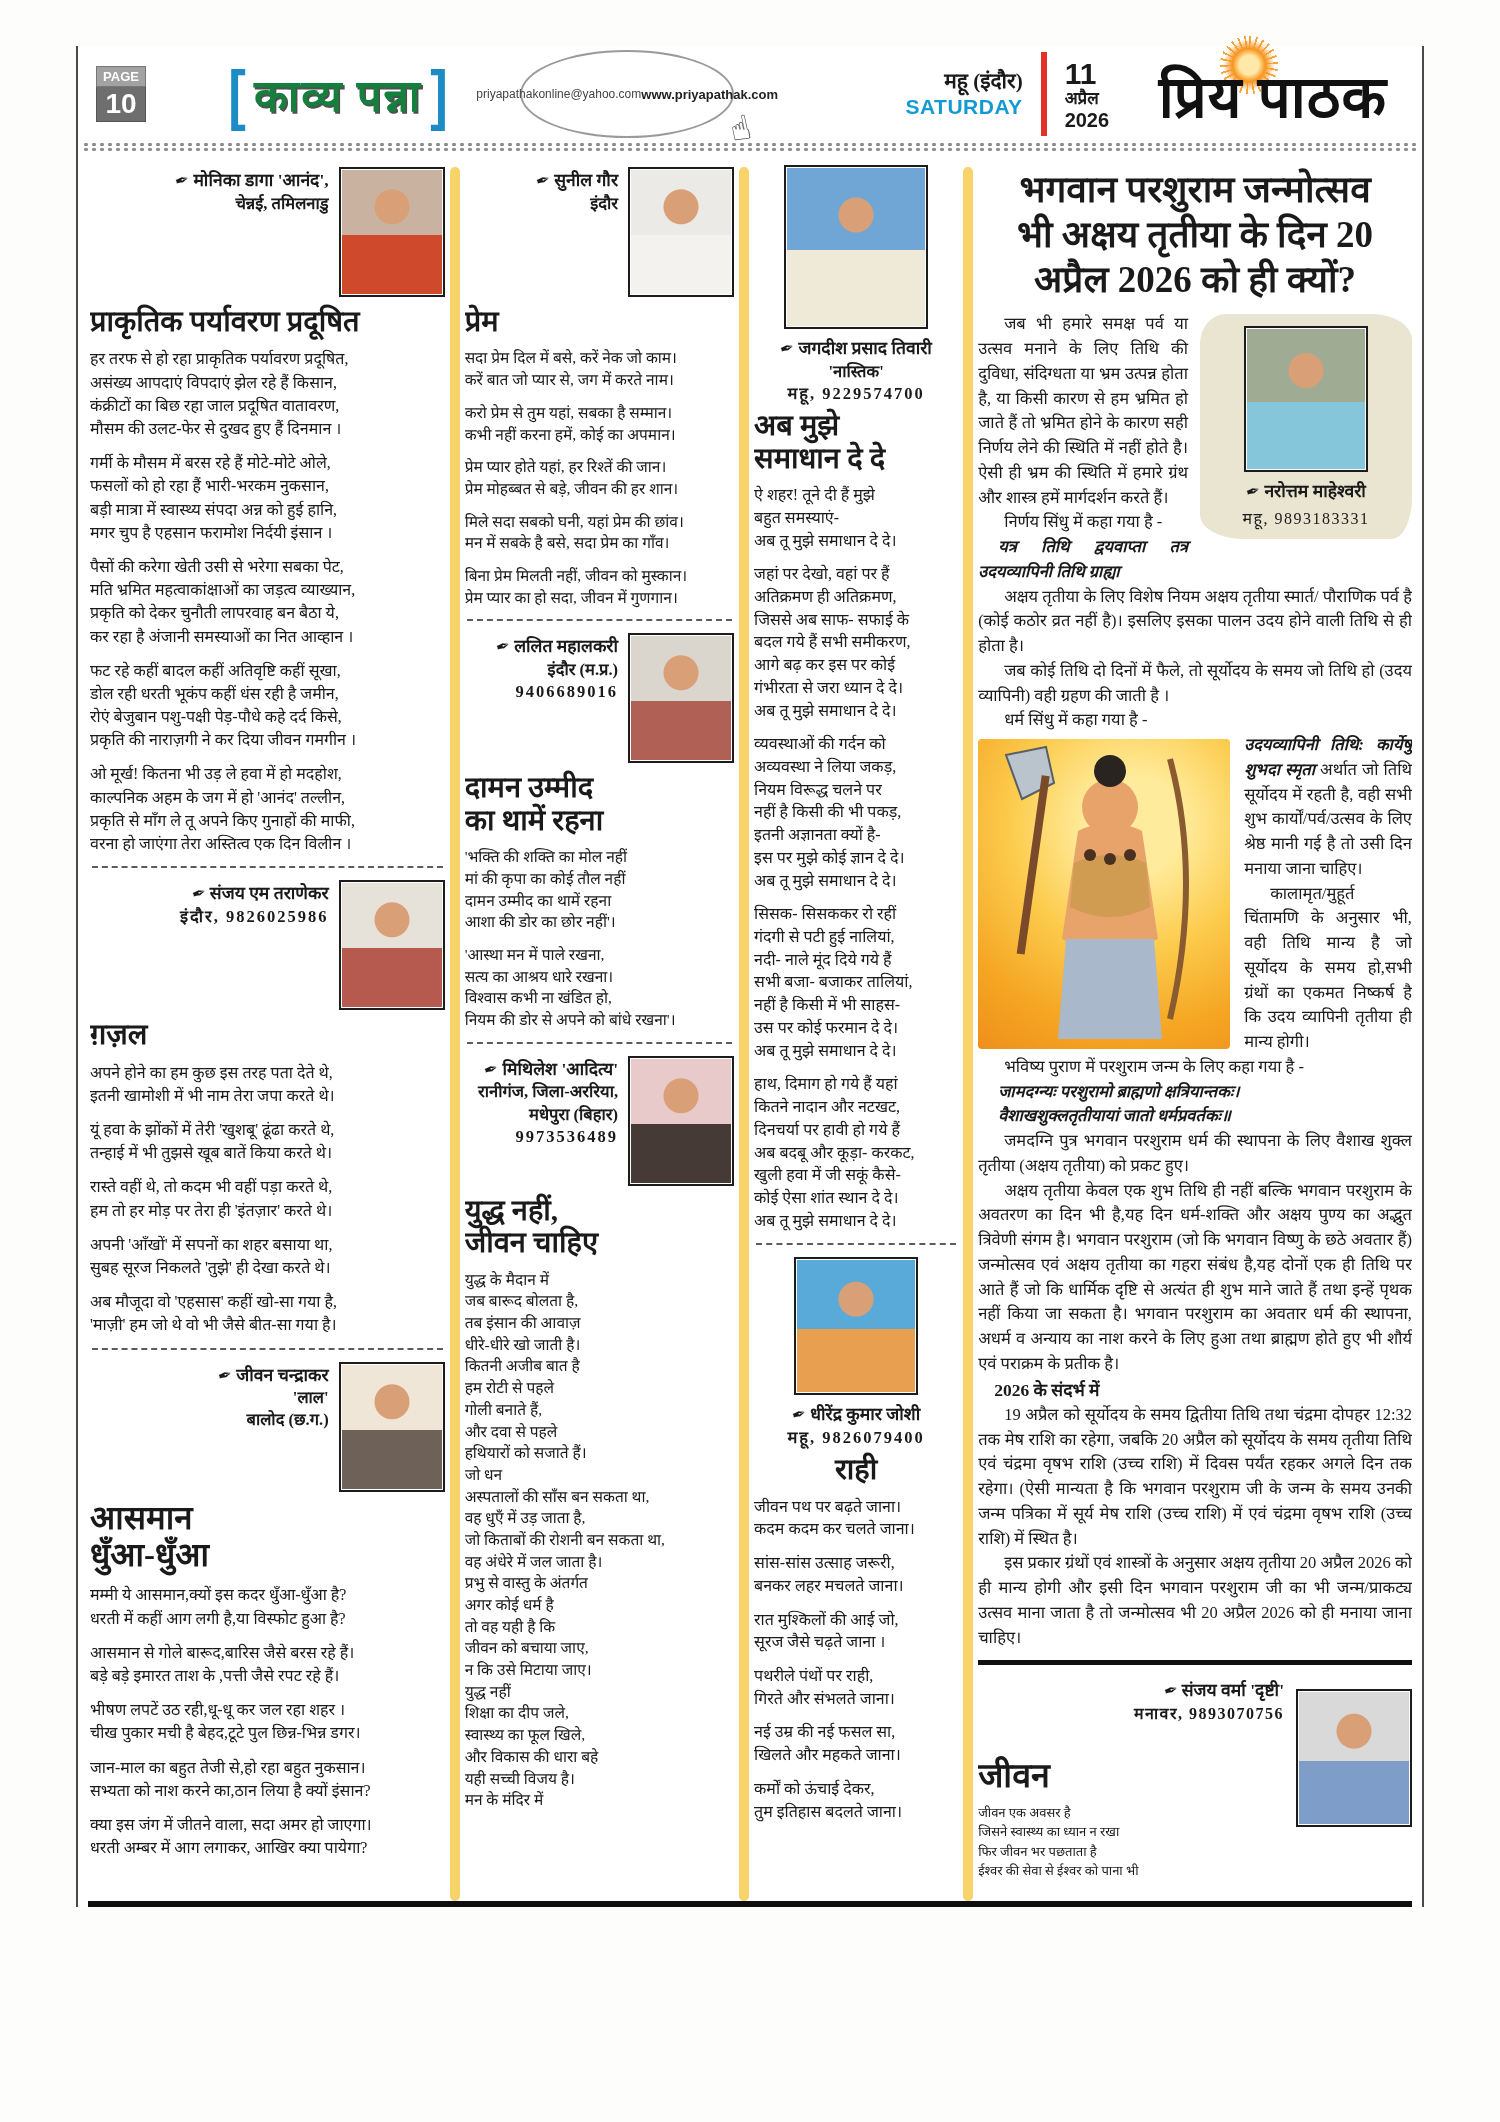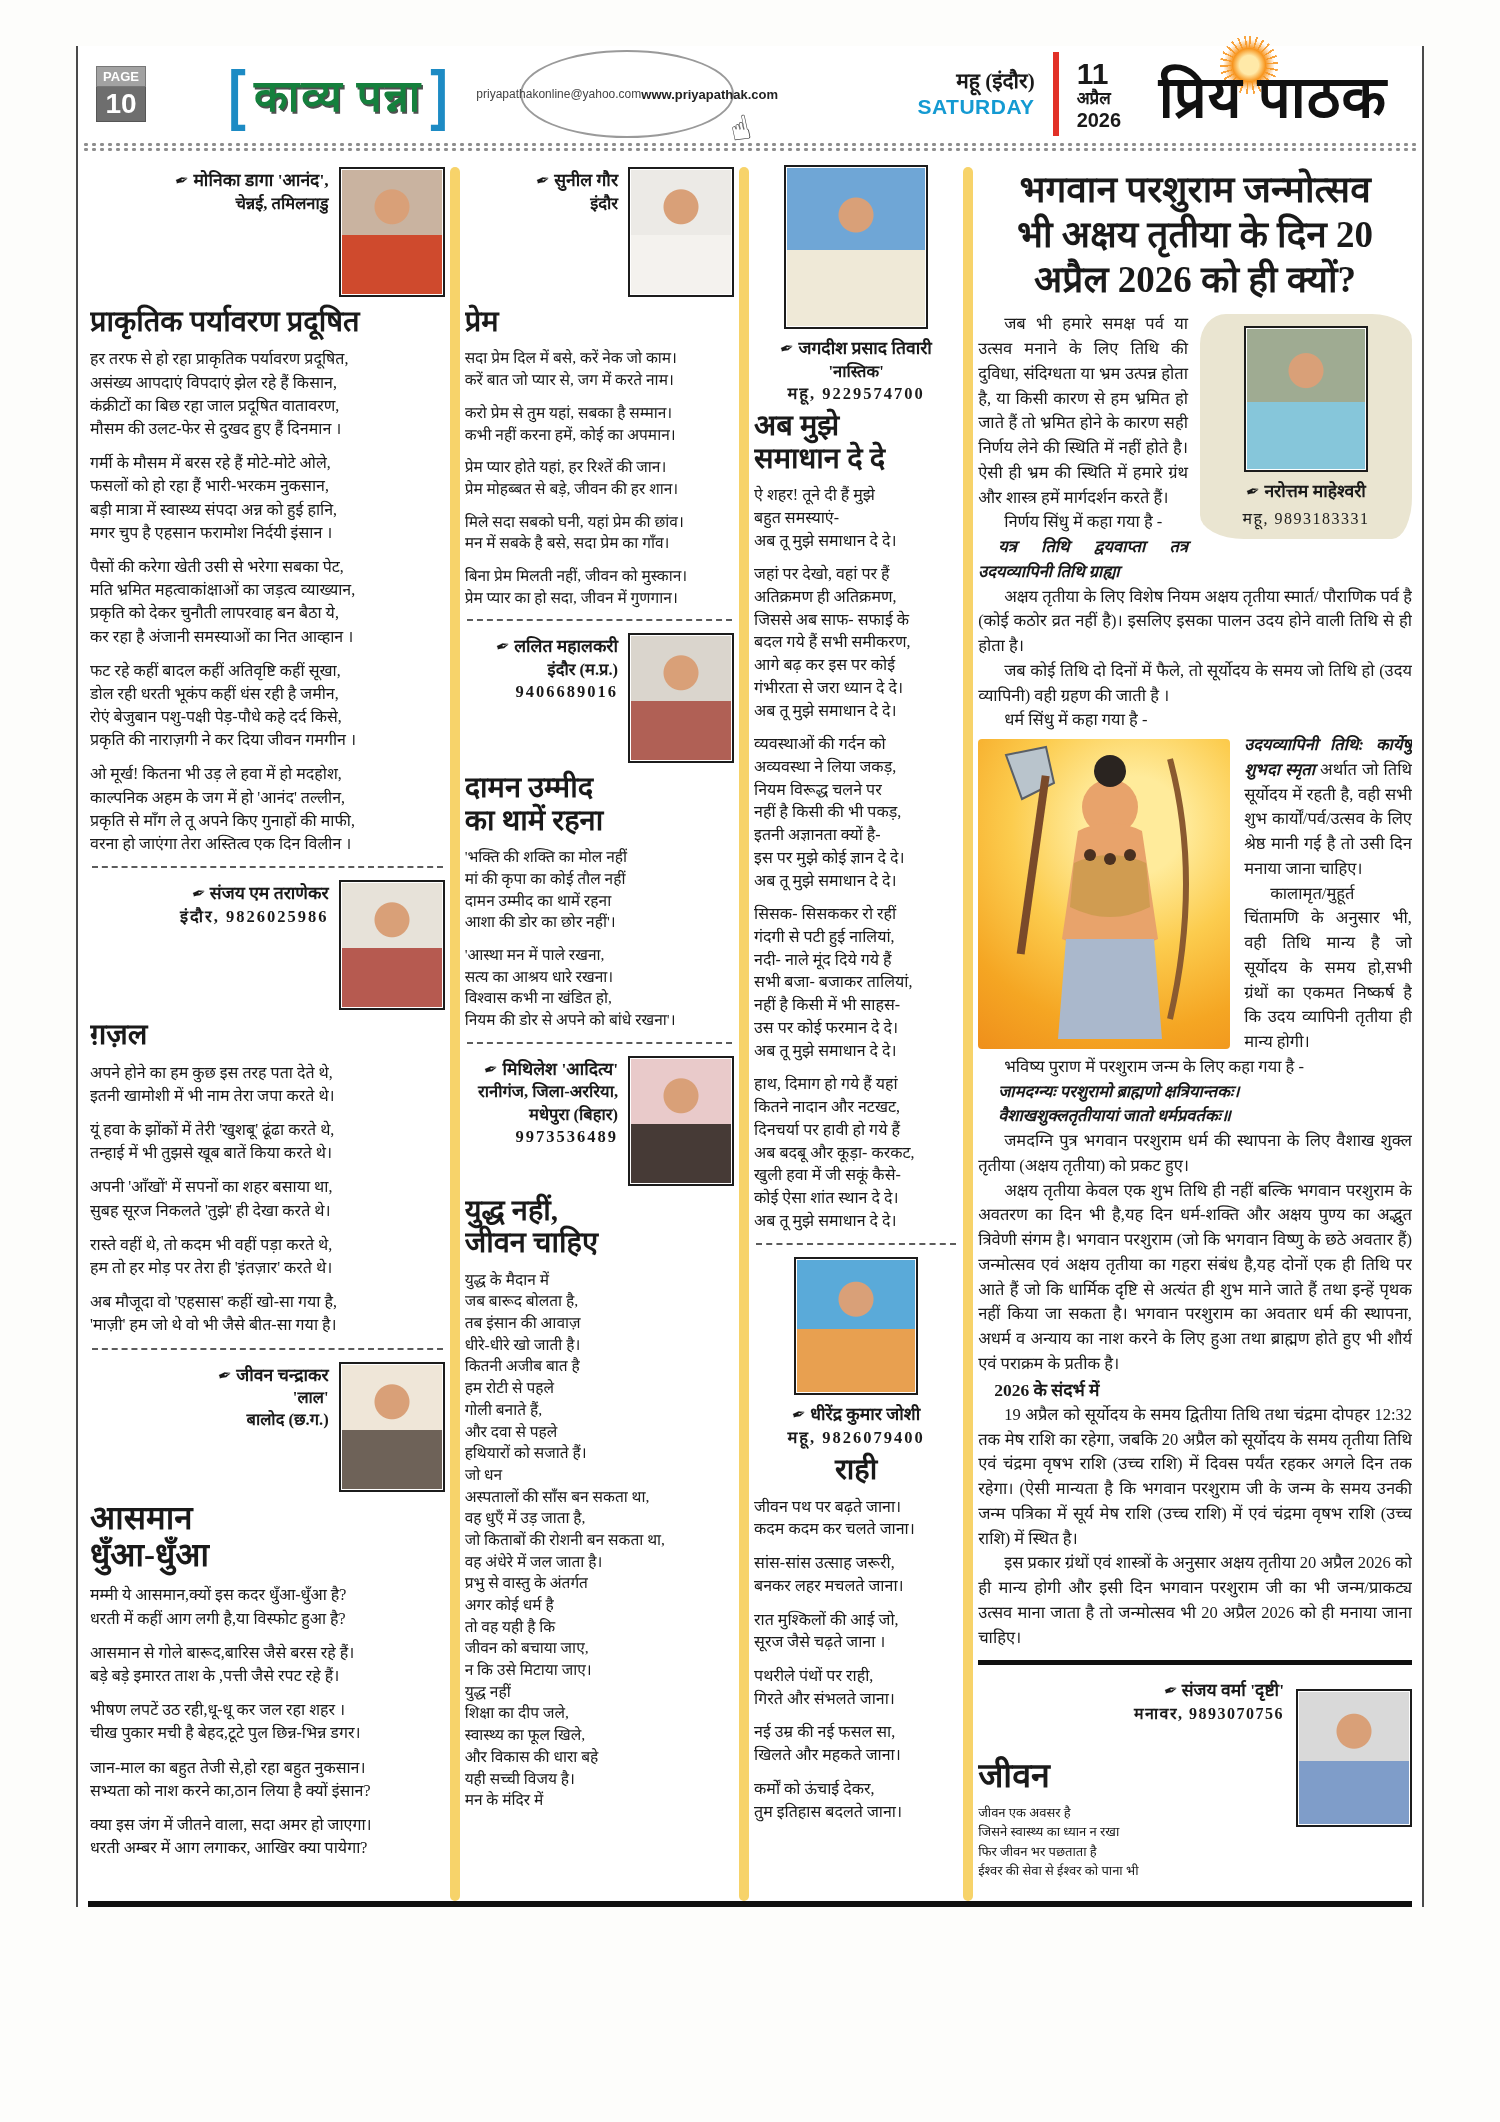--- a/index.html
+++ b/index.html
@@ -18,21 +18,21 @@
   .oval .ws{font-size:13px;color:#222;font-weight:bold;font-family:"Liberation Sans",sans-serif;}
   .hand{position:absolute;right:-18px;bottom:-12px;font-size:34px;color:#333;transform:rotate(-12deg);font-family:"DejaVu Sans",sans-serif;}
   .loc{margin-left:auto;text-align:right;line-height:1.25;}
   .loc .city{font-weight:bold;font-size:21px;}
   .loc .day{color:#149ad2;font-family:"Liberation Sans",sans-serif;font-weight:bold;font-size:21px;letter-spacing:.5px;}
   .redbar{width:6px;height:84px;background:#e23127;margin:0 8px;}
   .datecol{line-height:1.1;text-align:left;min-width:58px;}
   .datecol .dd{font-family:"Liberation Sans",sans-serif;font-weight:bold;font-size:30px;}
   .datecol .dm{font-size:17px;font-weight:bold;}
   .datecol .dy{font-family:Liberation Sans, sans-serif;font-weight:bold;font-size:20px;}
-  .masthead{position:relative;margin-left:14px;padding-right:6px;}
+  .masthead{position:relative;margin-left:26px;padding-right:6px;}
   .masthead .mh-text{font-weight:bold;font-size:58px;letter-spacing:1px;color:#111;position:relative;z-index:2;}
   .masthead .sun{position:absolute;top:-16px;right:118px;width:52px;height:52px;z-index:1;border-radius:50%;
      background:radial-gradient(circle,#ffe9a8 0 26%,#f7941d 45%,rgba(247,148,29,0) 70%);}
   .masthead .sun::after{content:"";position:absolute;inset:-8px;border-radius:50%;
      background:repeating-conic-gradient(rgba(247,148,29,.85) 0 4deg,transparent 4deg 14deg);
      -webkit-mask:radial-gradient(circle,transparent 0 36%,#000 37% 60%,transparent 61%);
              mask:radial-gradient(circle,transparent 0 36%,#000 37% 60%,transparent 61%);}
   .dotted-rule{height:9px;margin:0 4px;background-image:radial-gradient(circle,#8e8e8e 1.7px,transparent 2px);background-size:8px 5px;background-repeat:repeat;}
   
   .columns{display:flex;padding:14px 10px 0 12px;height:1736px;overflow:hidden;}
@@ -197,27 +197,27 @@
         <div class="pline">अपने होने का हम कुछ इस तरह पता देते थे,</div>
             <div class="pline">इतनी खामोशी में भी नाम तेरा जपा करते थे।</div>
           </div>
           <div class="stanza">
 
         <div class="pline">यूं हवा के झोंकों में तेरी 'खुशबू' ढूंढा करते थे,</div>
             <div class="pline">तन्हाई में भी तुझसे खूब बातें किया करते थे।</div>
           </div>
           <div class="stanza">
 
+        <div class="pline">रास्ते वहीं थे, तो कदम भी वहीं पड़ा करते थे,</div>
+            <div class="pline">हम तो हर मोड़ पर तेरा ही 'इंतज़ार' करते थे।</div>
+          </div>
+          <div class="stanza">
+
         <div class="pline">अपनी 'आँखों' में सपनों का शहर बसाया था,</div>
             <div class="pline">सुबह सूरज निकलते 'तुझे' ही देखा करते थे।</div>
-          </div>
-          <div class="stanza">
-
-        <div class="pline">रास्ते वहीं थे, तो कदम भी वहीं पड़ा करते थे,</div>
-            <div class="pline">हम तो हर मोड़ पर तेरा ही 'इंतज़ार' करते थे।</div>
           </div>
           <div class="stanza">
 
         <div class="pline">अब मौजूदा वो 'एहसास' कहीं खो-सा गया है,</div>
             <div class="pline">'माज़ी' हम जो थे वो भी जैसे बीत-सा गया है।</div>
           </div>
         </div>
       <div class="dashed"></div>
       <div class="author-block">
         <div class="author-meta">

